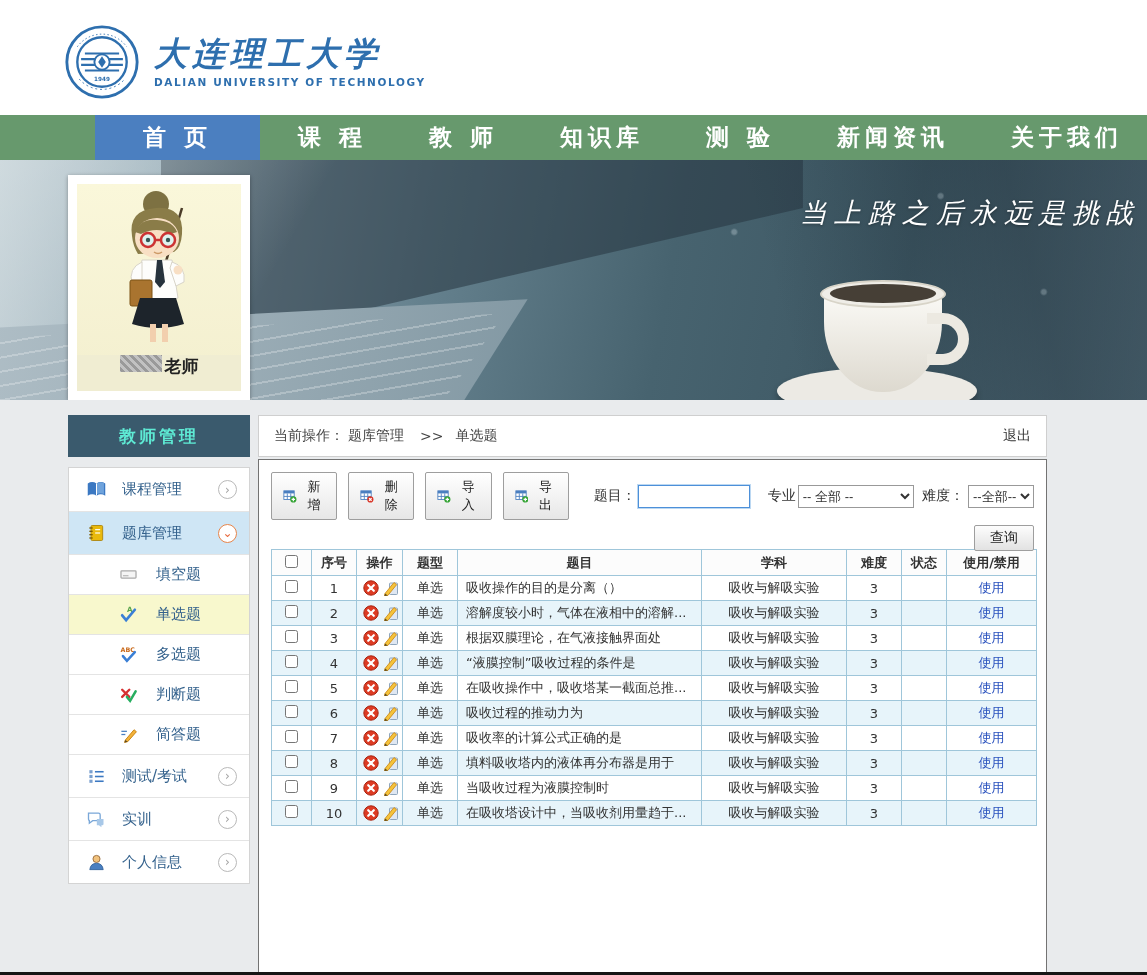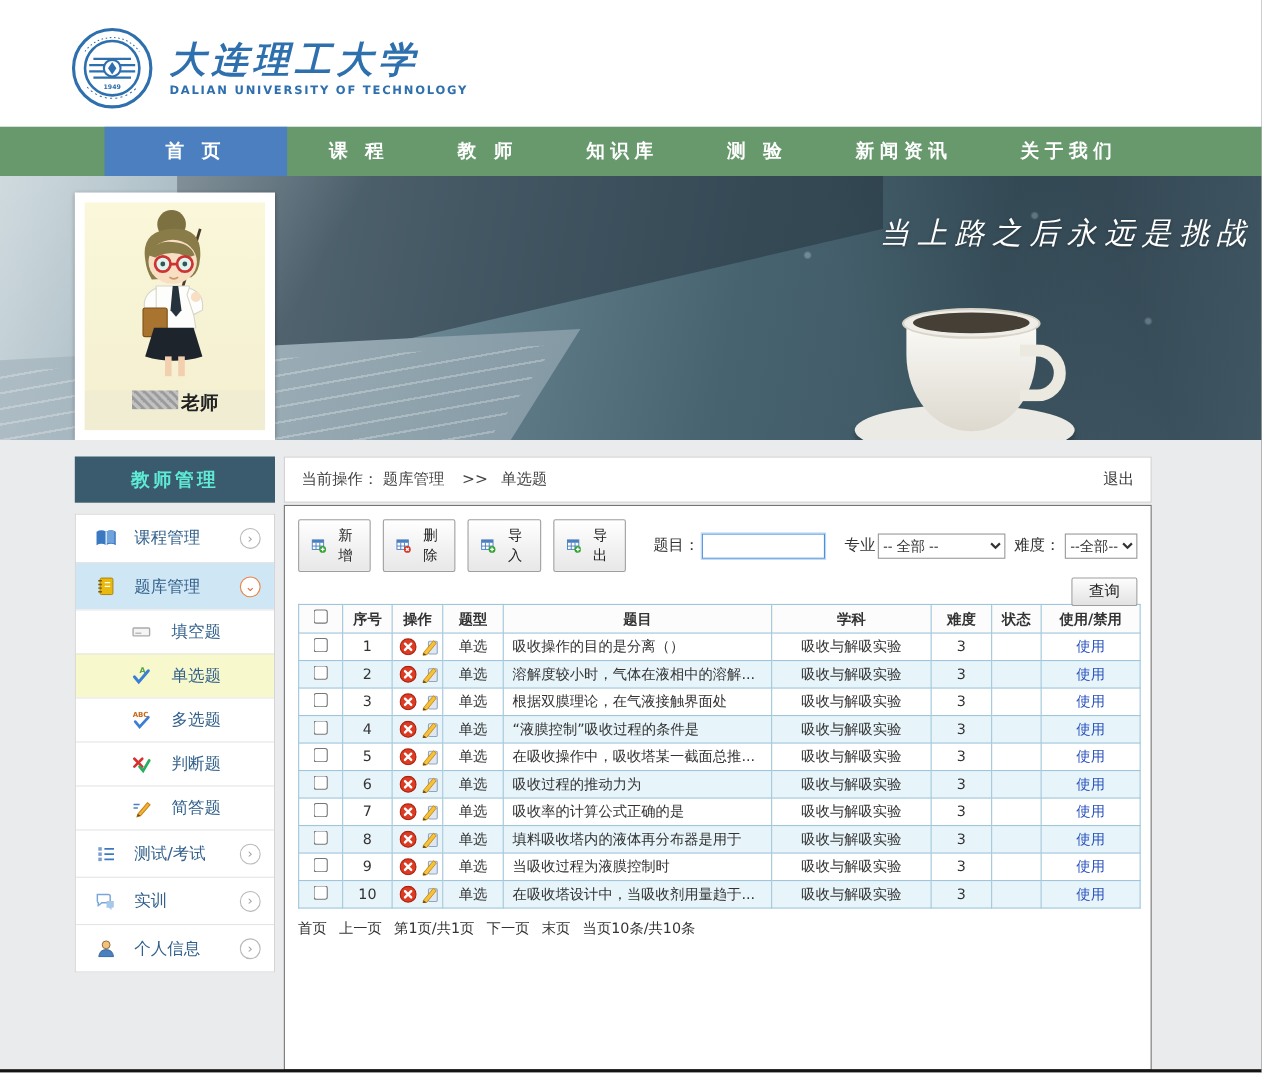--- a/index.html
+++ b/index.html
@@ -16,21 +16,21 @@
   .logo-text { margin-left:14px; }
   .uni-cn {
     font-family:"DejaVu Serif","Liberation Serif",serif;
     font-size:33px; font-weight:bold; font-style:italic;
     color:#2e6fae; letter-spacing:5px; line-height:1.1;
   }
   .uni-en { font-size:10.5px; font-weight:bold; color:#2e6fae; letter-spacing:1.6px; margin-top:3px; }
   
   .nav { height:45px; background:#67996d; display:flex; align-items:stretch; padding-left:95px; }
   .nav-item {
-    color:#fff; font-size:17px; font-weight:bold; letter-spacing:5px;
+    color:#fff; font-size:23px; font-weight:bold; letter-spacing:5px;
     display:flex; align-items:center; padding:0 24px; margin-left:14px; cursor:pointer; white-space:nowrap;
   }
   .nav-item.active { background:#4b7fc0; width:166px; justify-content:center; margin-left:0; padding:0; }
   
   .banner { height:240px; position:relative; overflow:hidden;
     background:linear-gradient(100deg,#b3c2c9 0%,#8da4b0 18%,#64808d 38%,#47636f 58%,#3e5864 78%,#5d7a88 100%);
   }
   .screen-shape { position:absolute; left:14%; top:-10%; width:56%; height:100%;
     background:rgba(38,53,64,.55); clip-path:polygon(0 0,100% 0,100% 30%,0 92%);
   }
@@ -693,27 +693,19 @@
     <td>单选</td>
     <td class="t-left">在吸收塔设计中，当吸收剂用量趋于...</td>
     <td>吸收与解吸实验</td>
     <td>3</td>
     <td></td>
     <td><a class="use-link">使用</a></td>
   </tr>
 </tbody>
         </table>
 
-        <div class="pagination">
-          <span class="pg-link">首页</span>
-          <span class="pg-link">上一页</span>
-          <span>第1页/共1页</span>
-          <span class="pg-link">下一页</span>
-          <span class="pg-link">末页</span>
-          <span>当页10条/共10条</span>
-        </div>
 
       </div>
     </div>
   </div>
 
   <div class="bottom-line"></div>
 </div>
 
 </body></html>

